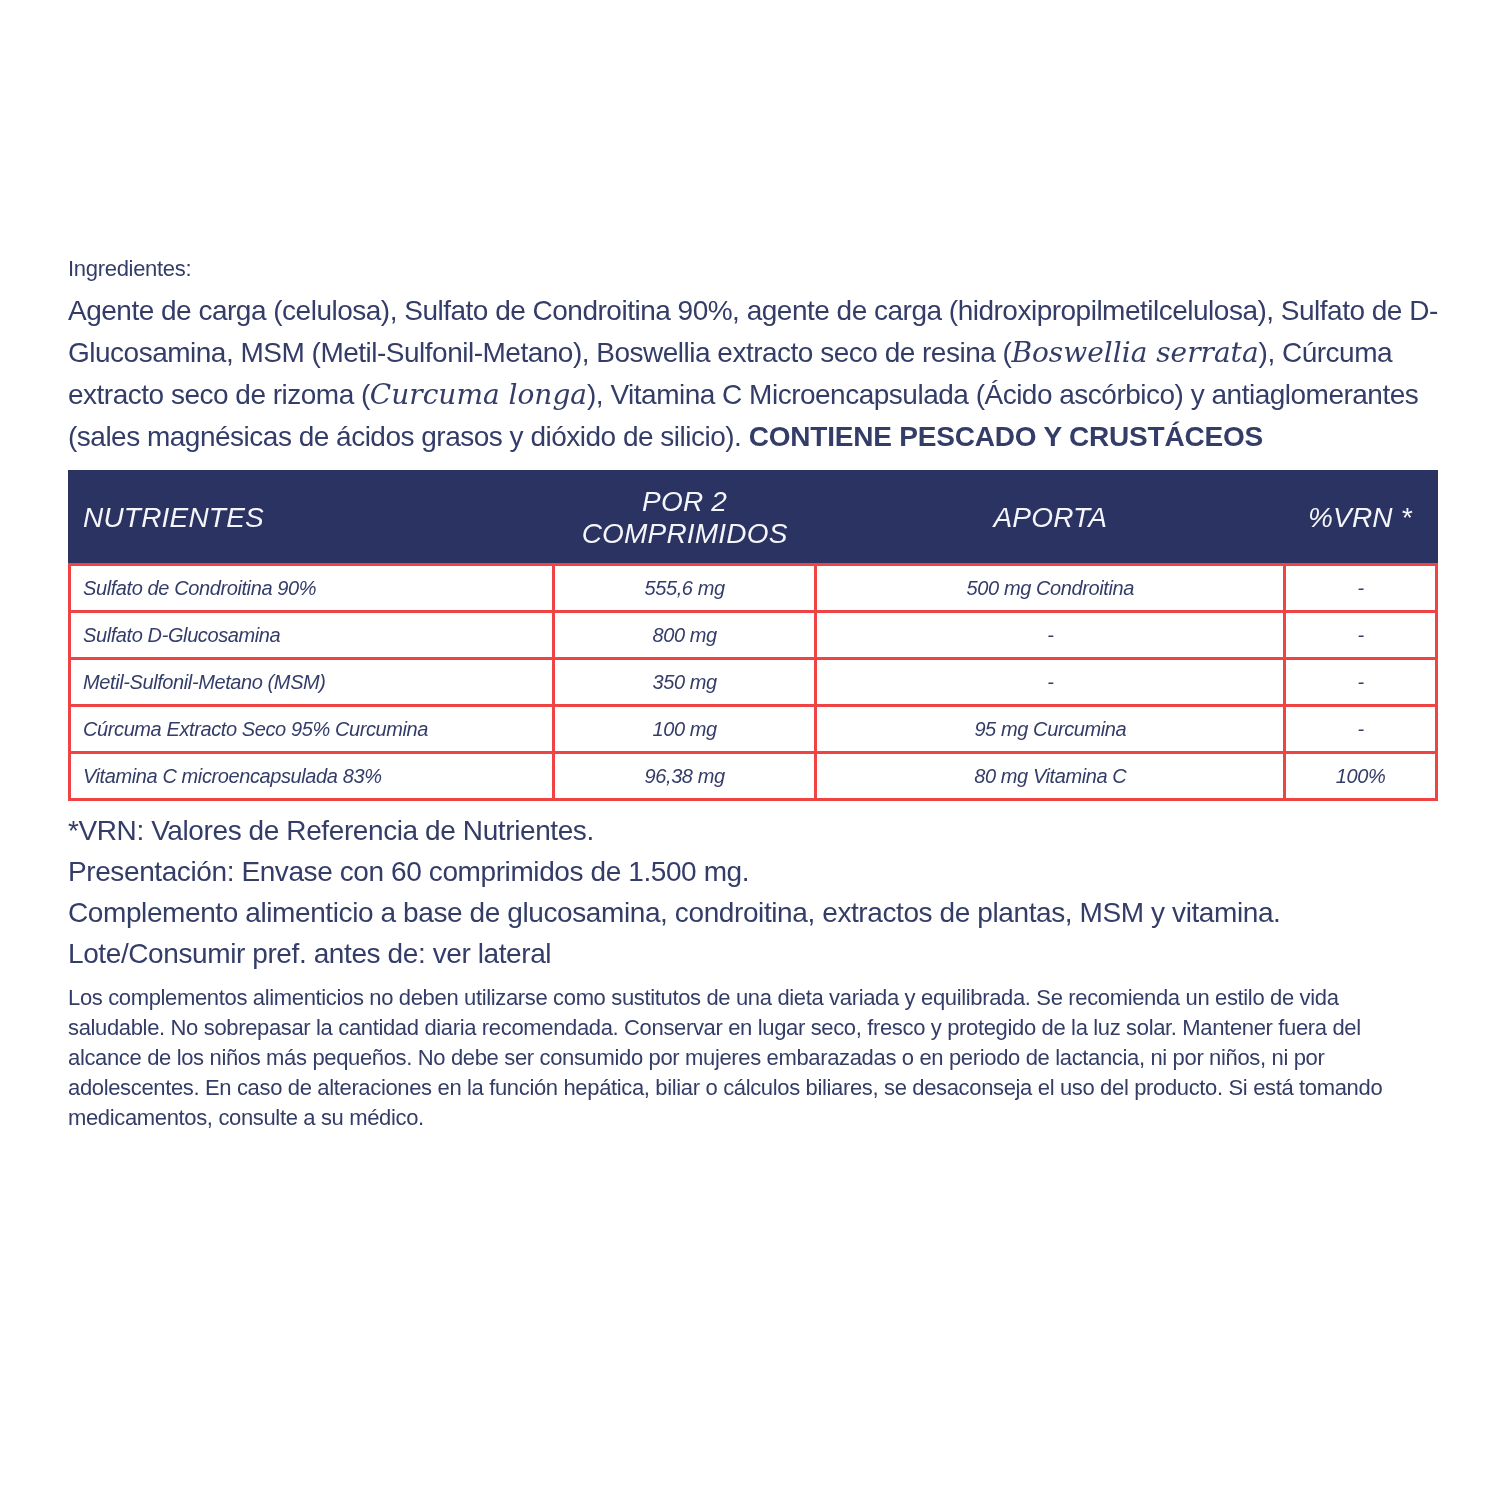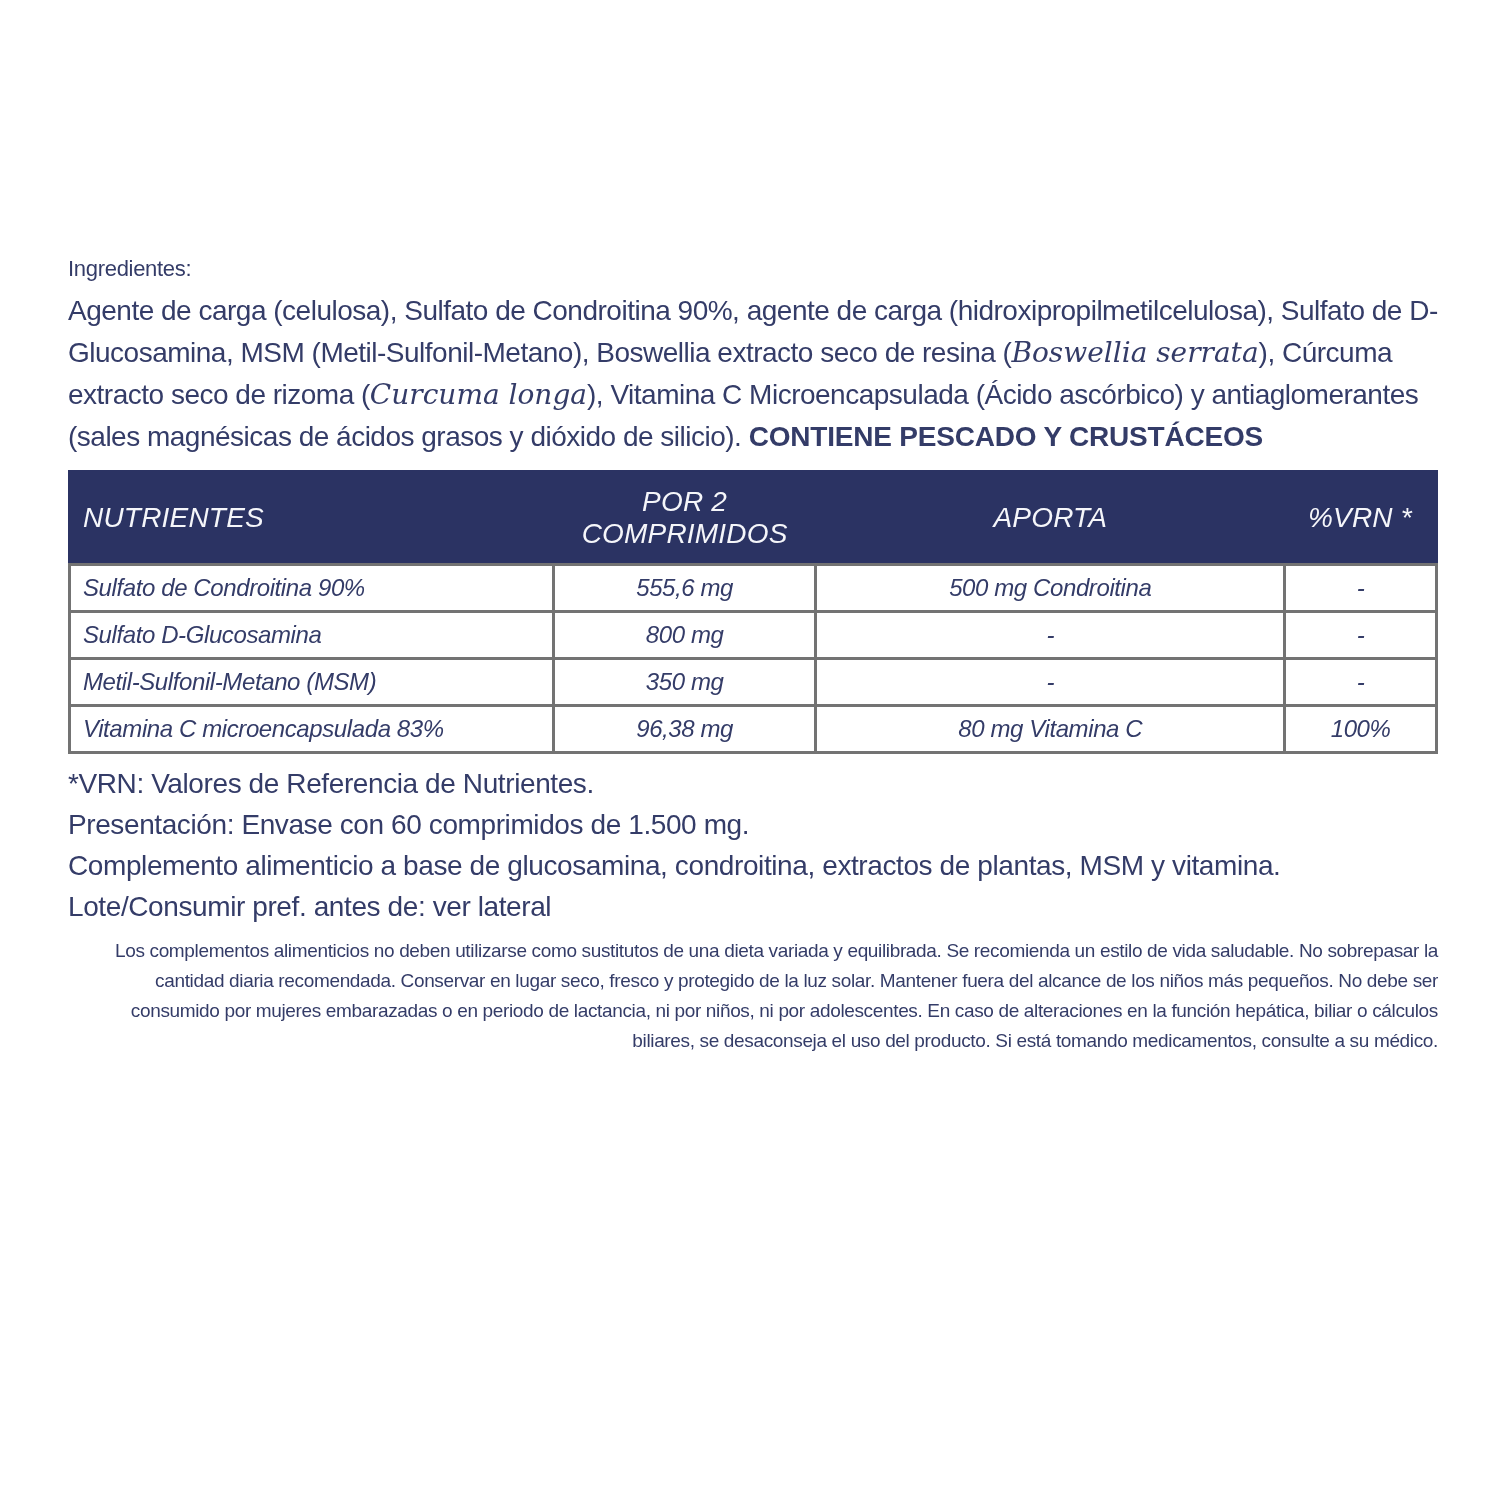--- a/index.html
+++ b/index.html
@@ -58,44 +58,43 @@
     color: #f5f6fa;
     font-weight: normal;
     font-size: 28px;
     letter-spacing: 0.2px;
     padding: 13px 12px;
     text-align: center;
     border: none;
   }
   table.nutrition th.left { text-align: left; }
   table.nutrition td {
-    border: 3px solid #737373;
-    font-size: 24px;
+    border: 3px solid #ef4444;
+    font-size: 20px;
     letter-spacing: -0.4px;
     padding: 5px 12px;
     text-align: center;
     vertical-align: middle;
     line-height: 34px;
   }
   table.nutrition td.left { text-align: left; }
   .prewrap { white-space: pre-line; }
   
   .notes { margin-top: 15px; }
   .note-line {
     margin: 0 0 11px 0;
     font-size: 28px;
     line-height: 30px;
     letter-spacing: -0.4px;
   }
   .fine-print {
     margin: 14px 0 0 0;
-    font-size: 19px;
+    font-size: 22px;
     line-height: 30px;
     letter-spacing: -0.35px;
-    text-align: right;
   }
 </style>
 </head>
 <body>
 
 <div class="page">
 
   <section>
     <div class="ing-title">Ingredientes:</div>
     <p class="ing-text"><span>Agente de carga (celulosa), Sulfato de Condroitina 90%, agente de carga (hidroxipropilmetilcelulosa), Sulfato de D-Glucosamina, MSM (Metil-Sulfonil-Metano), Boswellia extracto seco de resina (</span><span class="latin">Boswellia serrata</span><span>), Cúrcuma extracto seco de rizoma (</span><span class="latin">Curcuma longa</span><span>), Vitamina C Microencapsulada (Ácido ascórbico) y antiaglomerantes (sales magnésicas de ácidos grasos y dióxido de silicio). </span><span class="allergen">CONTIENE PESCADO Y CRUSTÁCEOS</span></p>
@@ -129,20 +128,26 @@
         <td>-</td>
         <td>-</td>
       </tr>
       <tr>
         <td class="left">Metil-Sulfonil-Metano (MSM)</td>
         <td>350 mg</td>
         <td>-</td>
         <td>-</td>
       </tr>
       <tr>
+        <td class="left">Cúrcuma Extracto Seco 95% Curcumina</td>
+        <td>100 mg</td>
+        <td>95 mg Curcumina</td>
+        <td>-</td>
+      </tr>
+      <tr>
         <td class="left">Vitamina C microencapsulada 83%</td>
         <td>96,38 mg</td>
         <td>80 mg Vitamina C</td>
         <td>100%</td>
       </tr>
     </tbody>
   </table>
 
   <section class="notes">
     <p class="note-line">*VRN: Valores de Referencia de Nutrientes.</p>

